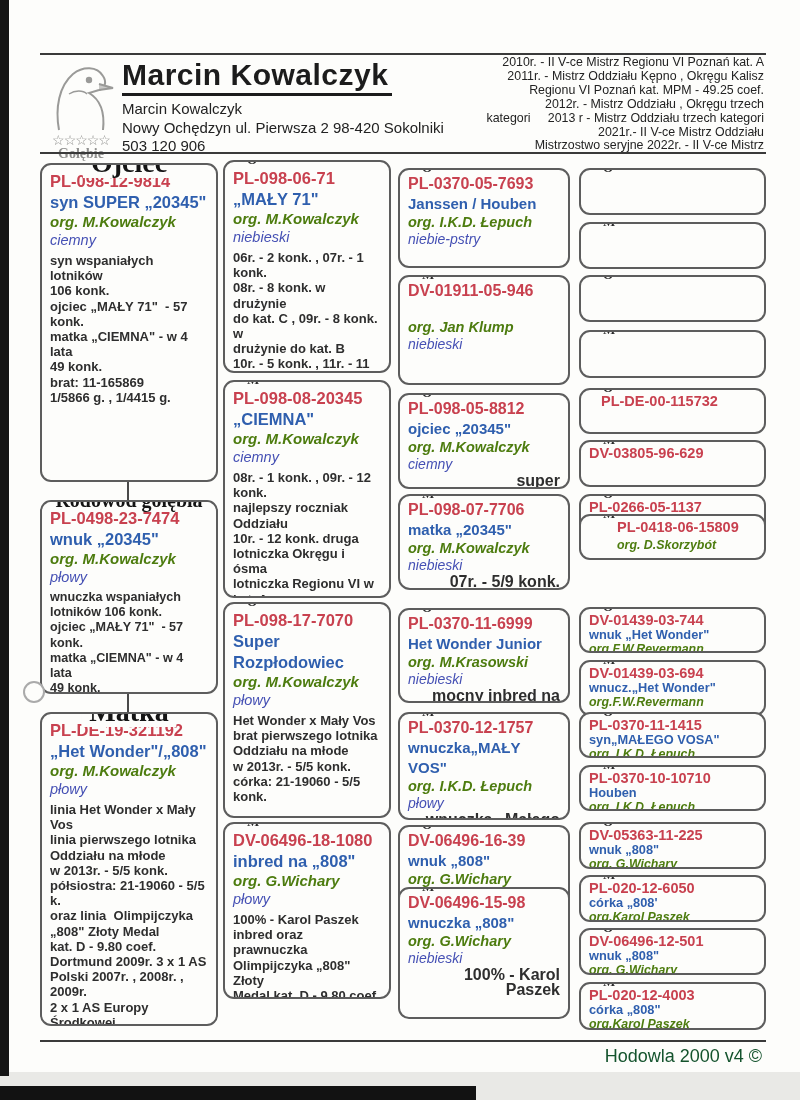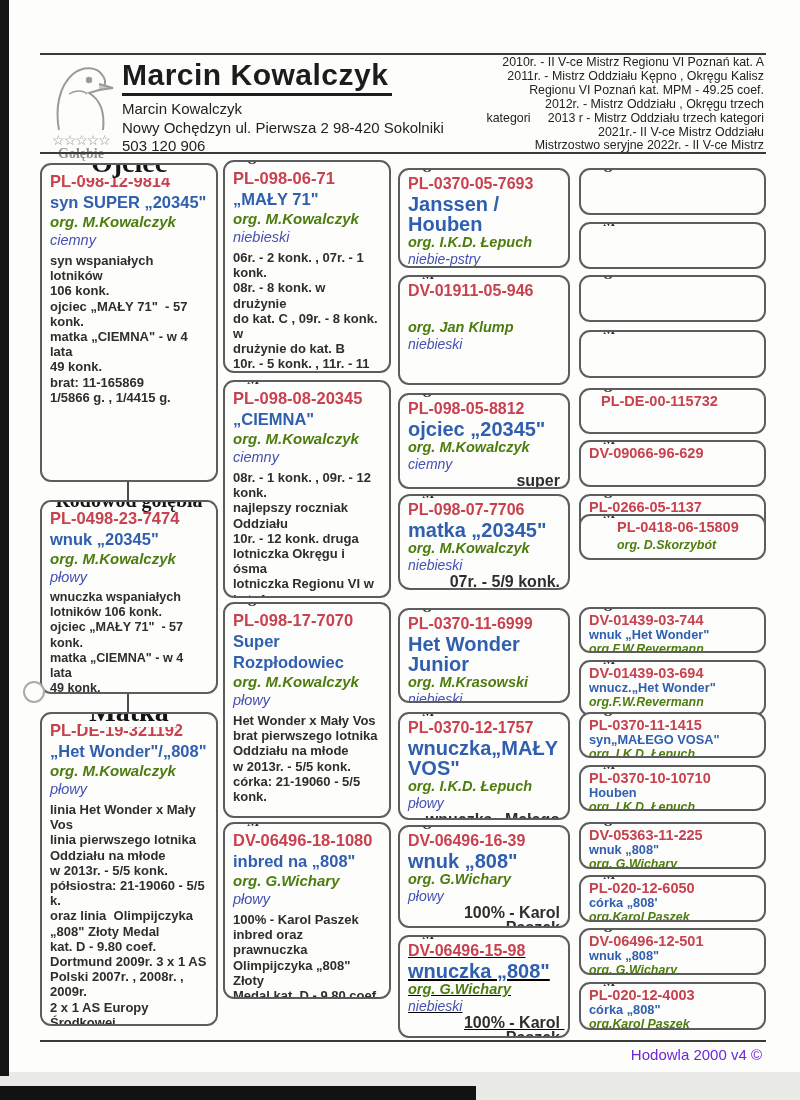--- a/index.html
+++ b/index.html
@@ -49,38 +49,38 @@
   .c4{left:579px;width:187px;}
   .c2::before,.c3::before,.c4::before{content:"";position:absolute;left:-11px;top:50%;width:9px;height:2px;background:#5d5d5d;}
 
   .ring{color:#c8414f;font-weight:bold;font-size:16.5px;line-height:21px;}
   .name{color:#2f5fae;font-weight:bold;font-size:16.5px;line-height:21px;}
   .org{color:#4d7c0f;font-weight:bold;font-style:italic;font-size:15px;line-height:18px;}
   .clr{color:#4550b4;font-style:italic;font-size:14.5px;line-height:18px;}
   .notes{color:#2e2e2e;font-weight:bold;font-size:13px;line-height:15.2px;margin-top:4px;white-space:pre-wrap;}
 
   .g3 .ring{font-size:16px;line-height:20px;}
-  .g3 .name{font-size:20px;line-height:20px;}
+  .g3 .name{font-size:15px;line-height:20px;}
   .g3 .org{font-size:14.5px;line-height:17px;}
   .g3 .clr{font-size:14px;line-height:17px;}
   .g3 .notes{font-size:16px;margin-top:2px;text-align:right;}
   .g3{padding-top:4px;}
 
   .g4{padding:3px 8px 2px 8px;}
   .g4 .ring{font-size:14.5px;line-height:16px;}
   .g4 .name{font-size:12.8px;line-height:14px;}
   .g4 .org{font-size:12.4px;line-height:14px;}
 
   .vline{position:absolute;width:2px;background:#4a4a4a;left:127px;}
   .vline1{top:482px;height:18px;}
   .vline2{top:694px;height:18px;}
 
   
   .rule-footer{left:40px;top:1040px;width:726px;height:2px;}
-  .footer-text{position:absolute;right:38px;top:1046px;font-size:15px;color:#6d28d9;}
+  .footer-text{position:absolute;right:38px;top:1046px;font-size:18px;color:#14532d;}
 </style>
 </head>
 <body>
 
 <div class="page">
 
   <div class="rule rule-top"></div>
 
   <div class="logo">
     <svg width="72" height="74" viewBox="0 0 72 74">
@@ -285,21 +285,21 @@
 
   <div class="pbox c3 g3" style="top:825px;height:103px;">
     <span class="tag">O</span>
     <div class="ring">DV-06496-16-39</div>
     <div class="name">wnuk „808"</div>
     <div class="org">org. G.Wichary</div>
     <div class="clr">płowy</div>
     <div class="notes" style="margin-top:0;">100% - Karol Paszek</div>
   </div>
 
-  <div class="pbox c3 g3" style="top:935px;height:103px;text-decoration:underline;">
+  <div class="pbox c3 g3" style="top:887px;height:132px;">
     <span class="tag">M</span>
     <div class="ring">DV-06496-15-98</div>
     <div class="name">wnuczka „808"</div>
     <div class="org">org. G.Wichary</div>
     <div class="clr">niebieski</div>
     <div class="notes" style="margin-top:0;">100% - Karol Paszek</div>
   </div>
 
   <div class="pbox c4 g4" style="top:168px;height:47px;">
     <span class="tag">O</span>
@@ -313,21 +313,21 @@
   <div class="pbox c4 g4" style="top:330px;height:48px;">
     <span class="tag">M</span>
   </div>
 
   <div class="pbox c4 g4" style="top:388px;height:46px;padding-left:20px;">
     <span class="tag">O</span>
     <div class="ring">PL-DE-00-115732</div>
   </div>
   <div class="pbox c4 g4" style="top:440px;height:47px;">
     <span class="tag">M</span>
-    <div class="ring">DV-09066-96-629</div>
+    <div class="ring">DV-03805-96-629</div>
   </div>
   <div class="pbox c4 g4" style="top:494px;height:46px;">
     <span class="tag">O</span>
     <div class="ring">PL-0266-05-1137</div>
     <div class="org" style="margin-top:3px;">org.Leszek Pielesiak</div>
   </div>
   <div class="pbox c4 g4" style="top:514px;height:46px;padding-left:36px;">
     <span class="tag">M</span>
     <div class="ring">PL-0418-06-15809</div>
     <div class="org" style="margin-top:3px;">org. D.Skorzybót</div>

